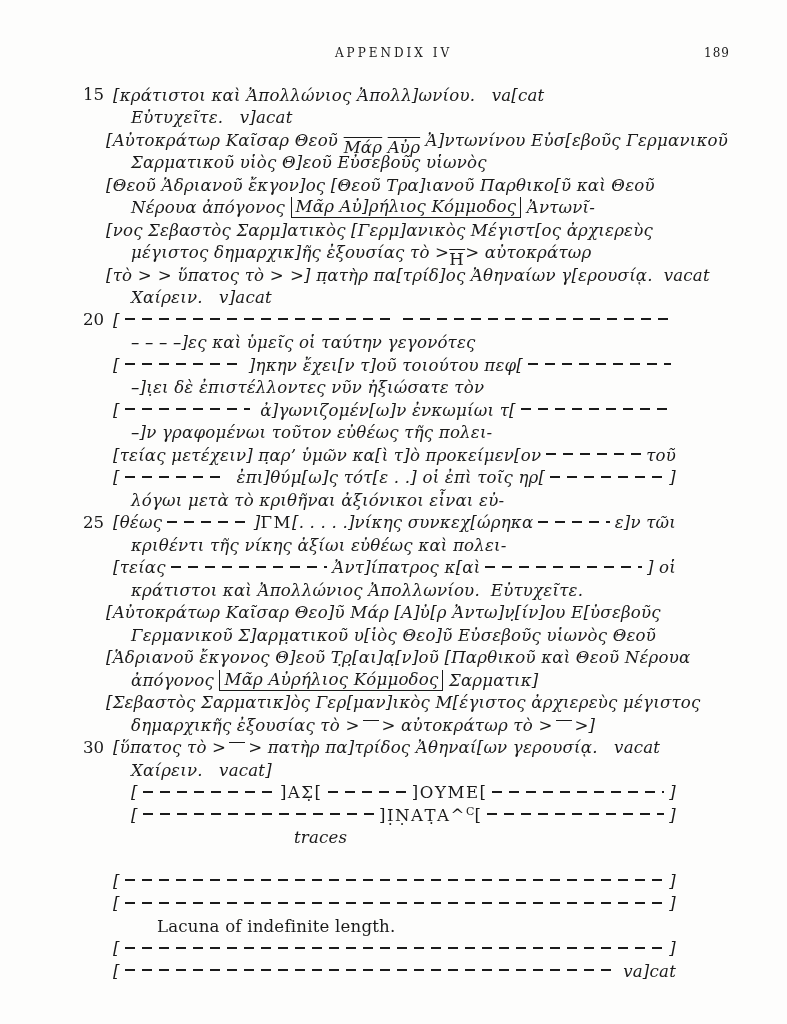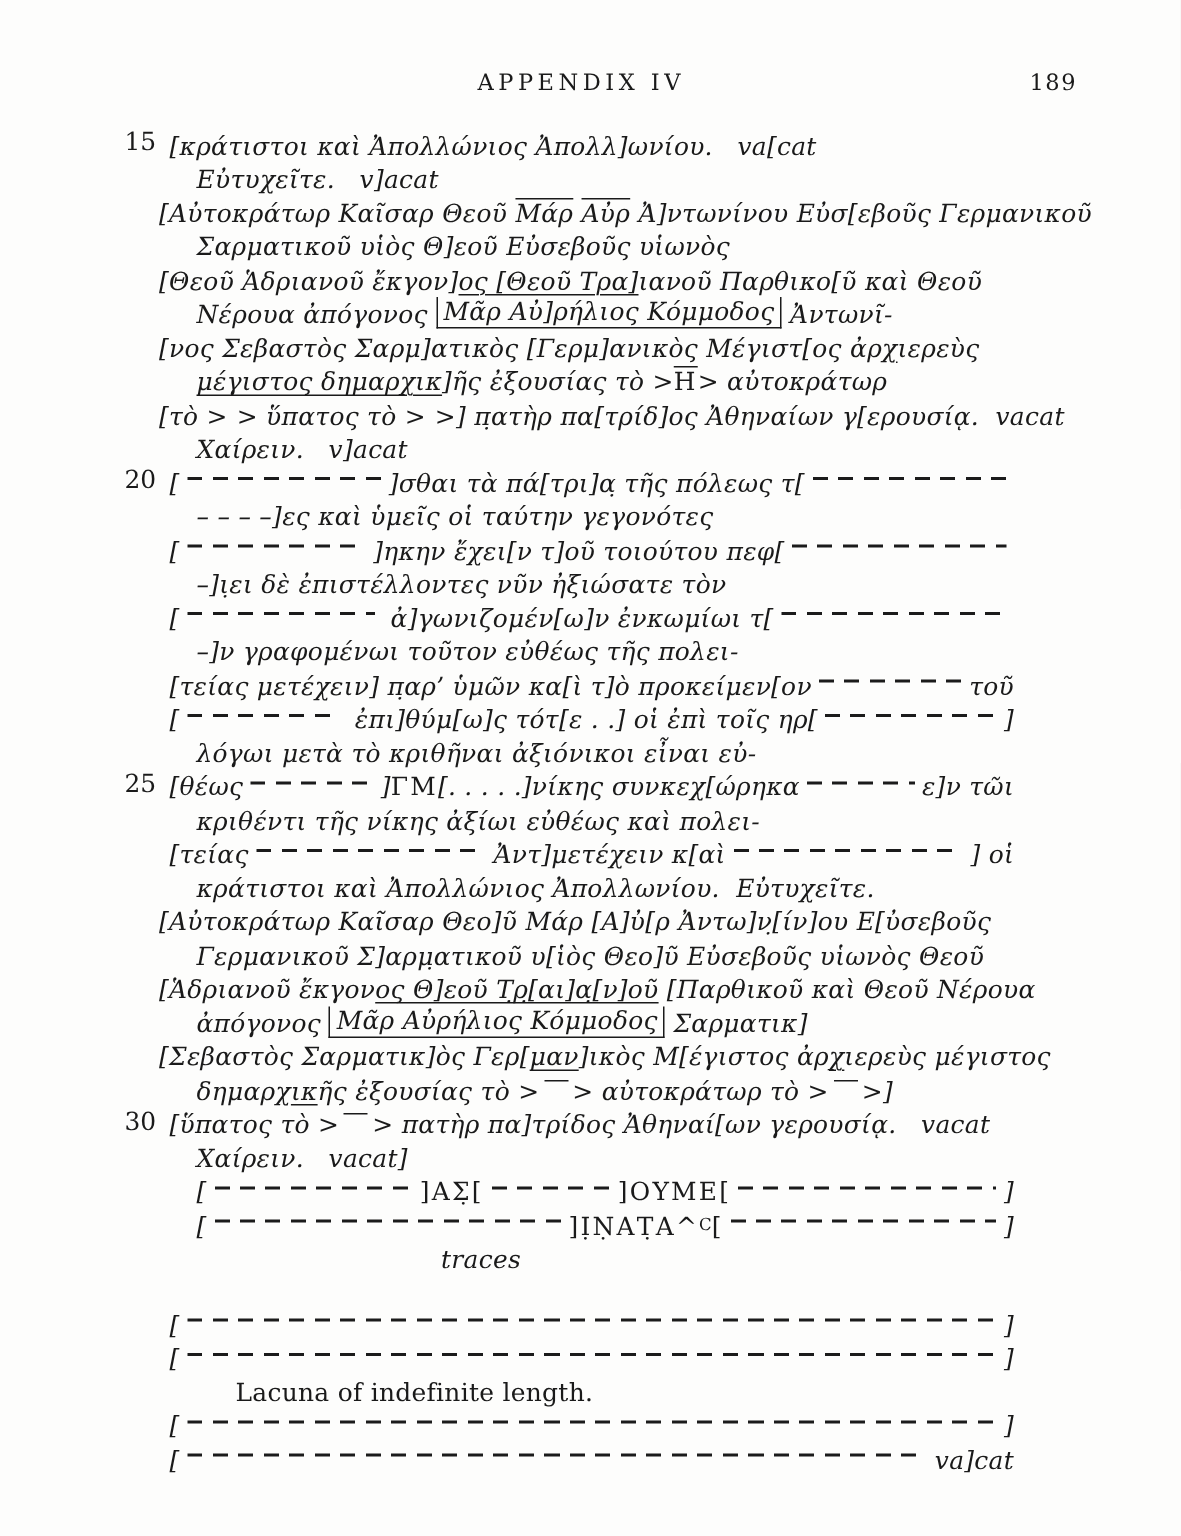--- a/index.html
+++ b/index.html
@@ -10,39 +10,39 @@
   .page{
     position:relative;
     width:787px;height:1024px;
     background:#fdfdfc;
     color:#1a1a1a;
     overflow:hidden;
     margin:0 auto;
   }
   
   .runhead{
-    position:absolute;top:46px;left:0;right:12px;height:22px;
-    font-size:15px;font-style:normal;
+    position:absolute;top:46px;left:0;right:0;height:22px;
+    font-size:12px;font-style:normal;
   }
   .runhead .title{
     position:absolute;left:0;right:0;text-align:center;
     letter-spacing:3px;
   }
   .runhead .pagenum{
     position:absolute;right:57px;top:0;
     letter-spacing:1px;
   }
   
   .text-block{
     position:absolute;left:104px;top:84px;width:572px;
     font-size:16.6px;
   }
   .line{
     position:relative;
-    display:flex;align-items:flex-end;
+    display:flex;align-items:center;
     height:22.5px;
     white-space:pre;
     font-style:italic; 
     letter-spacing:0.2px;
   }
   .lnum{
     position:absolute;left:-21px;top:1px;
     font-style:normal;letter-spacing:0;
   }
   .ind-a{padding-left:2px}
@@ -50,21 +50,21 @@
   .ind-c{padding-left:27px}
   .ind-t{padding-left:190px}
   .ind-z{padding-left:5px}
   
   .s-gk{}
   .s-lat{}                            
   .s-rom{font-style:normal;margin-left:48px;}          
   .s-cap{font-style:normal;letter-spacing:1.5px;} 
   .s-sup{font-size:11px;position:relative;top:-4px;letter-spacing:0;}
   .s-ov{text-decoration:overline;text-decoration-thickness:1.1px;margin-top:14px;}
-  .s-un{text-decoration:underline;text-decoration-thickness:1.1px;text-underline-offset:2.5px;}
+  .s-un{text-decoration-thickness:1.1px;text-underline-offset:2.5px;}
   .s-ras{
     border-left:1.2px solid currentColor;
     border-right:1.2px solid currentColor;
     border-bottom:1.2px solid currentColor;
     padding:0 4px 1px 4px;
   }
   .s-osp{
     display:inline-block;width:16px;height:0;
     border-top:1.2px solid currentColor;
     align-self:center;
@@ -92,32 +92,32 @@
       <div class="line ind-b"><span class="lnum">15</span><span class="s-gk">[κράτιστοι καὶ Ἀπολλώνιος Ἀπολλ]ωνίου.   </span><span class="s-lat">va[cat</span></div>
       <div class="line ind-c"><span class="s-gk">Εὐτυχεῖτε.   </span><span class="s-lat">v]acat</span></div>
       <div class="line ind-a"><span class="s-gk">[Αὐτοκράτωρ Καῖσαρ Θεοῦ </span><span class="s-ov">Μάρ</span><span class="s-gk"> </span><span class="s-ov">Αὐρ</span><span class="s-gk"> Ἀ]ντωνίνου Εὐσ[εβοῦς Γερμανικοῦ</span></div>
       <div class="line ind-c"><span class="s-gk">Σαρματικοῦ υἱὸς Θ]εοῦ Εὐσεβοῦς υἱωνὸς</span></div>
       <div class="line ind-a"><span class="s-gk">[Θεοῦ Ἁδριανοῦ ἔκγον]</span><span class="s-un">ος [Θεοῦ Τρα]</span><span class="s-gk">ιανοῦ Παρθικο[ῦ καὶ Θεοῦ</span></div>
       <div class="line ind-c"><span class="s-gk">Νέρουα ἀπόγονος </span><span class="s-ras">Μᾶρ Αὐ]ρήλιος Κόμμοδος</span><span class="s-gk"> Ἀντωνῖ-</span></div>
       <div class="line ind-a"><span class="s-gk">[νος Σεβαστὸς Σαρμ]ατικὸς [Γερμ]ανικὸς Μέγιστ[ος ἀρ</span><span class="s-un">χ</span><span class="s-gk">ιερεὺς</span></div>
       <div class="line ind-c"><span class="s-un">μέγιστος δημαρχικ</span><span class="s-gk">]ῆς ἐξουσίας τὸ &gt;</span><span class="s-cap s-ov">Η</span><span class="s-gk">&gt; αὐτοκράτωρ</span></div>
       <div class="line ind-a"><span class="s-gk">[τὸ &gt;</span><span class="s-osp"></span><span class="s-gk">&gt; ὕπατος τὸ &gt;</span><span class="s-osp"></span><span class="s-gk">&gt;] π̣ατὴρ πα[τρίδ]ος Ἀθηναίων γ[ερουσίᾳ.  </span><span class="s-lat">vacat</span></div>
       <div class="line ind-c"><span class="s-gk">Χαίρειν.   </span><span class="s-lat">v]acat</span></div>
-      <div class="line ind-b"><span class="lnum">20</span><span class="s-gk">[</span><span class="fill" style="flex-grow: 10;"></span><span class="s-gk">]σθαι τὰ πά[τρι]α̣ τῆς πόλεως τ[</span><span class="fill" style="flex-grow: 10;"></span></div>
+      <div class="line ind-b"><span class="lnum">20</span><span class="s-gk">[</span><span class="fill" style="flex-grow: 10;"></span><span class="fill" style="flex-grow: 10;"></span></div>
       <div class="line ind-c"><span class="s-gk">– – – –]ες καὶ ὑμεῖς οἱ ταύτην γεγονότες</span></div>
       <div class="line ind-b"><span class="s-gk">[</span><span class="fill" style="flex-grow: 10;"></span><span class="s-gk">]ηκην ἔχει[ν τ]οῦ τοιούτου πεφ[</span><span class="fill" style="flex-grow: 12;"></span></div>
       <div class="line ind-c"><span class="s-gk">–]ι̣ει δὲ ἐπιστέλλοντες νῦν ἠξιώσατε τὸν</span></div>
       <div class="line ind-b"><span class="s-gk">[</span><span class="fill" style="flex-grow: 10;"></span><span class="s-gk"> ἀ]γωνιζομέν[ω]ν ἐνκωμίωι τ[</span><span class="fill" style="flex-grow: 12;"></span></div>
       <div class="line ind-c"><span class="s-gk">–]ν γραφομένωι τοῦτον εὐθέως τῆς πολει-</span></div>
       <div class="line ind-b"><span class="s-gk">[τείας μετέχειν] π̣αρ’ ὑμῶν κα[ὶ τ]ὸ προκείμεν[ον</span><span class="fill" style="flex-grow: 9;"></span><span class="s-gk">τοῦ</span></div>
       <div class="line ind-b"><span class="s-gk">[</span><span class="fill" style="flex-grow: 8;"></span><span class="s-gk"> ἐπι]θύμ[ω]ς τότ[ε . .] οἱ ἐπὶ τοῖς ηρ[</span><span class="fill" style="flex-grow: 9;"></span><span class="s-gk">]</span></div>
       <div class="line ind-c"><span class="s-gk">λόγωι μετὰ τὸ κριθῆναι ἀξιόνικοι εἶναι εὐ-</span></div>
       <div class="line ind-b"><span class="lnum">25</span><span class="s-gk">[θέως</span><span class="fill" style="flex-grow: 8;"></span><span class="s-gk">]</span><span class="s-cap">ΓΜ</span><span class="s-gk">[. . . . .]νίκης συνκεχ[ώρηκα</span><span class="fill" style="flex-grow: 7;"></span><span class="s-gk">ε]ν τῶι</span></div>
       <div class="line ind-c"><span class="s-gk">κριθέντι τῆς νίκης ἀξίωι εὐθέως καὶ πολει-</span></div>
-      <div class="line ind-b"><span class="s-gk">[τείας</span><span class="fill" style="flex-grow: 10;"></span><span class="s-gk">Ἀντ]μετέχειν κ[αὶ</span><span class="fill" style="flex-grow: 10;"></span><span class="s-gk">] οἱ</span></div>
+      <div class="line ind-b"><span class="s-gk">[τείας</span><span class="fill" style="flex-grow: 10;"></span><span class="s-gk">Ἀντ]ίπατρος κ[αὶ</span><span class="fill" style="flex-grow: 10;"></span><span class="s-gk">] οἱ</span></div>
       <div class="line ind-c"><span class="s-gk">κράτιστοι καὶ Ἀπολλώνιος Ἀπολλωνίου.  Εὐτυχεῖτε.</span></div>
       <div class="line ind-a"><span class="s-gk">[Αὐτοκράτωρ Καῖσαρ Θεο]ῦ Μάρ [Α]ὐ[ρ Ἀντω]ν̣[ίν]ου Ε[ὐσεβοῦς</span></div>
       <div class="line ind-c"><span class="s-gk">Γερμανικοῦ Σ]αρμ̣ατικοῦ υ[ἱὸς Θεο]ῦ Εὐσεβοῦς υἱωνὸς Θεοῦ</span></div>
       <div class="line ind-a"><span class="s-gk">[Ἁδριανοῦ ἔκγον</span><span class="s-un">ος Θ]εοῦ Τ̣ρ̣[αι]α̣[ν]οῦ</span><span class="s-gk"> [Παρθικοῦ καὶ Θεοῦ Νέρουα</span></div>
       <div class="line ind-c"><span class="s-gk">ἀπόγονος </span><span class="s-ras">Μᾶρ Αὐρήλιος Κόμμοδος</span><span class="s-gk"> Σαρματικ]</span></div>
       <div class="line ind-a"><span class="s-gk">[Σεβαστὸς Σαρματικ]ὸς Γερ[</span><span class="s-un">μαν</span><span class="s-gk">]ικὸς Μ[έγιστος ἀρ</span><span class="s-un">χ</span><span class="s-gk">ιερεὺς μέγιστος</span></div>
       <div class="line ind-c"><span class="s-gk">δημαρχ</span><span class="s-un">ικ</span><span class="s-gk">ῆς ἐξουσίας τὸ &gt;</span><span class="s-osp"></span><span class="s-gk">&gt; αὐτοκράτωρ τὸ &gt;</span><span class="s-osp"></span><span class="s-gk">&gt;]</span></div>
       <div class="line ind-b"><span class="lnum">30</span><span class="s-gk">[ὕπατος τὸ &gt;</span><span class="s-osp"></span><span class="s-gk">&gt; πατὴρ πα]τρίδος Ἀθηναί[ων γερουσίᾳ.   </span><span class="s-lat">vacat</span></div>
       <div class="line ind-c"><span class="s-gk">Χαίρειν.   </span><span class="s-lat">vacat]</span></div>
       <div class="line ind-c"><span class="s-gk">[</span><span class="fill" style="flex-grow: 10;"></span><span class="s-cap">]ΑΣ̣[</span><span class="fill" style="flex-grow: 6;"></span><span class="s-cap">]ΟΥΜΕ[</span><span class="fill" style="flex-grow: 13;"></span><span class="s-gk">]</span></div>

